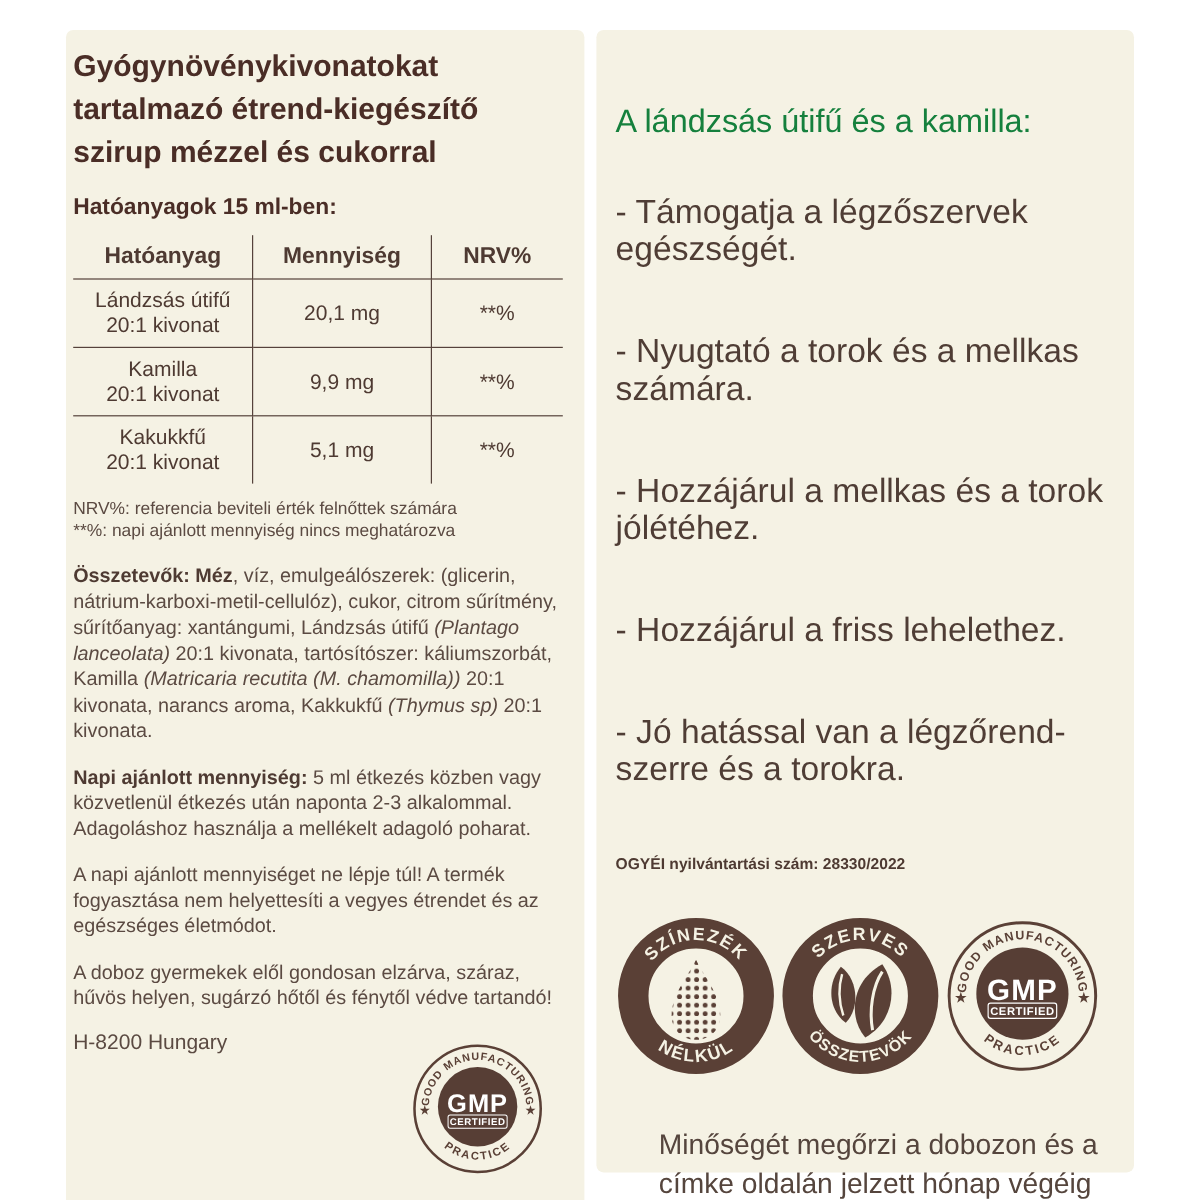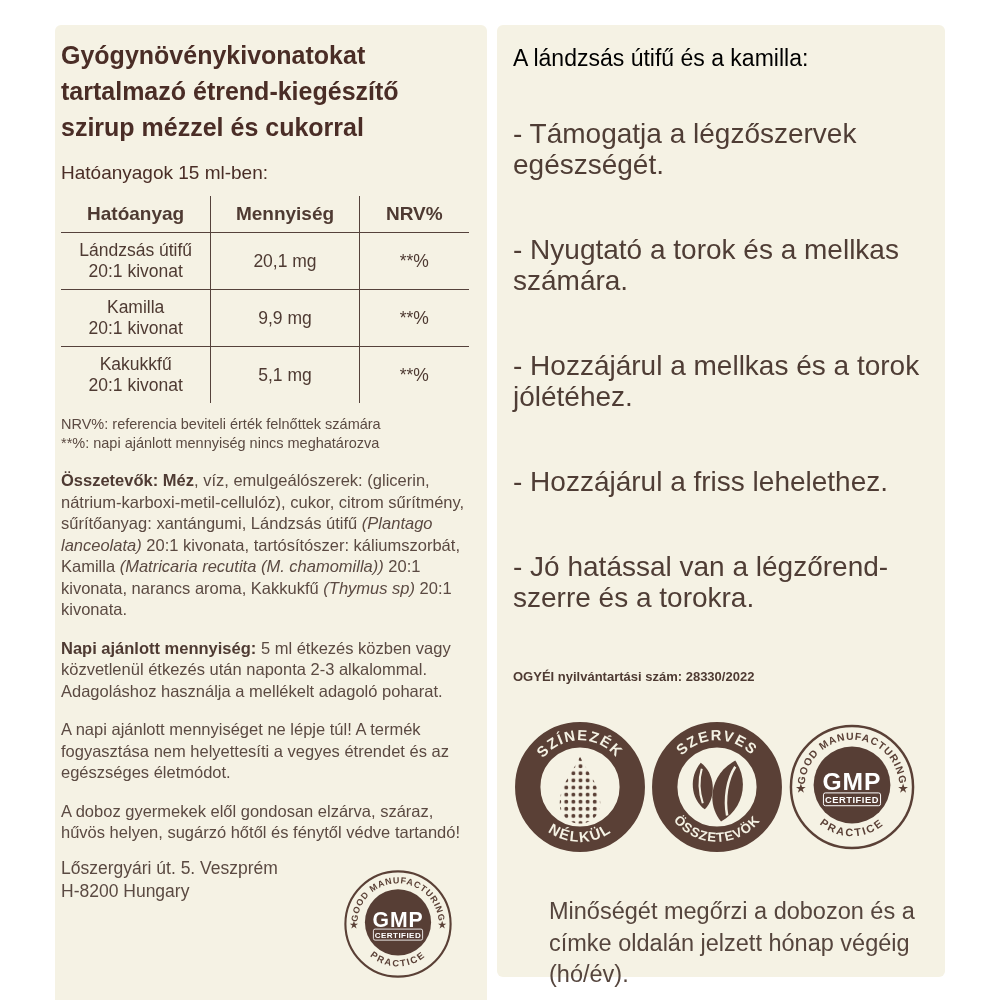--- a/index.html
+++ b/index.html
@@ -1,35 +1,35 @@
 <!DOCTYPE html>
 <html><head>
 <meta charset="utf-8">
 <style>
   html,body{margin:0;padding:0;background:#ffffff;width:1000px;height:1000px;
     font-family:"Liberation Sans",sans-serif;}
   .panel{position:absolute;background:#f5f2e4;border-radius:6px;box-sizing:border-box;}
   #left-panel{left:55px;top:25px;width:432px;height:1000px;padding:12px 18px 0 6px;}
   #right-panel{left:497px;top:25px;width:448px;height:952px;padding:18px 18px 0 16px;}
   .title{font-size:25px;font-weight:bold;color:#4a2d26;line-height:36px;}
-  .subtitle{font-size:19px;font-weight:normal;color:#4a2d26;margin-top:17px;}
+  .subtitle{font-size:19px;font-weight:bold;color:#4a2d26;margin-top:17px;}
   table.ing{border-collapse:collapse;margin-top:12px;table-layout:fixed;}
   table.ing td,table.ing th{padding:0;text-align:center;vertical-align:middle;color:#4e3a32;}
   table.ing th{font-size:19px;font-weight:bold;height:36px;border-bottom:1.5px solid #55423b;}
   table.ing td{font-size:17.5px;height:56px;line-height:21px;}
   .vline{border-right:1.5px solid #55423b;}
   .rline td{border-bottom:1.5px solid #55423b;}
   .c1{width:150px;} .c2{width:148px;} .c3{width:110px;}
   .footnotes{margin-top:12px;font-size:14.5px;line-height:19px;color:#5b4a42;}
   .para{margin-top:17px;font-size:16.5px;line-height:21.5px;color:#5b4a42;}
   .para .b{font-weight:bold;color:#4e3a32;} .para .i{font-style:italic;}
   .dist{margin-top:13px;font-size:17.5px;line-height:23px;color:#5b4a42;width:300px;}
   .dist .b{font-weight:bold;color:#4e3a32;}
   #left-gmp{position:absolute;left:287px;top:843px;}
-  .rhead{font-size:23px;color:#000000;line-height:31px;}
+  .rhead{font-size:27px;color:#15803d;line-height:31px;margin-top:43px;}
   .bullet{font-size:28px;color:#4f3d35;line-height:31px;margin-top:54px;}
   .bullet.first{margin-top:44px;}
   .reg{margin-top:56px;font-size:13px;font-weight:bold;color:#4e3a32;}
   .badges{margin-top:36px;display:flex;gap:3px;align-items:center;}
   .shelf{margin-top:42px;font-size:23.5px;color:#55453d;line-height:31.5px;margin-left:36px;}
   svg text{font-family:"Liberation Sans",sans-serif;font-weight:bold;}
 </style>
 </head>
 <body>
 
@@ -82,21 +82,20 @@
 
   <div class="para"><span class="b">Összetevők: Méz</span><span>, víz, emulgeálószerek: (glicerin, nátrium-karboxi-metil-cellulóz), cukor, citrom sűrítmény, sűrítőanyag: xantángumi, Lándzsás útifű </span><span class="i">(Plantago lanceolata)</span><span> 20:1 kivonata, tartósítószer: káliumszorbát, Kamilla </span><span class="i">(Matricaria recutita (M. chamomilla))</span><span> 20:1 kivonata, narancs aroma, Kakkukfű </span><span class="i">(Thymus sp)</span><span> 20:1 kivonata.</span></div>
 
   <div class="para"><span class="b">Napi ajánlott mennyiség:</span><span> 5 ml étkezés közben vagy közvetlenül étkezés után naponta 2-3 alkalommal. Adagoláshoz használja a mellékelt adagoló poharat.</span></div>
 
   <div class="para">A napi ajánlott mennyiséget ne lépje túl! A termék fogyasztása nem helyettesíti a vegyes étrendet és az egészséges életmódot.</div>
 
   <div class="para">A doboz gyermekek elől gondosan elzárva, száraz, hűvös helyen, sugárzó hőtől és fénytől védve tartandó!</div>
 
   <div class="dist">
-    <div>Lőszergyári út. 5. Veszprém</div>
     <div>H-8200 Hungary</div>
   </div>
 
   <svg id="left-gmp" width="112" height="112" viewBox="0 0 132 132">
     <defs>
       <path id="g1top" d="M 18,66 A 48,48 0 0 1 114,66" fill="none"></path>
       <path id="g1bot" d="M 16,66 A 50,50 0 0 0 116,66" fill="none"></path>
     </defs>
     <circle cx="66" cy="66" r="62" fill="#f5f2e4" stroke="#5a4036" stroke-width="2.5"></circle>
     <text font-size="10.5" fill="#5a4036" letter-spacing="1"><textPath href="#g1top" startOffset="50%" text-anchor="middle">GOOD MANUFACTURING</textPath></text>

